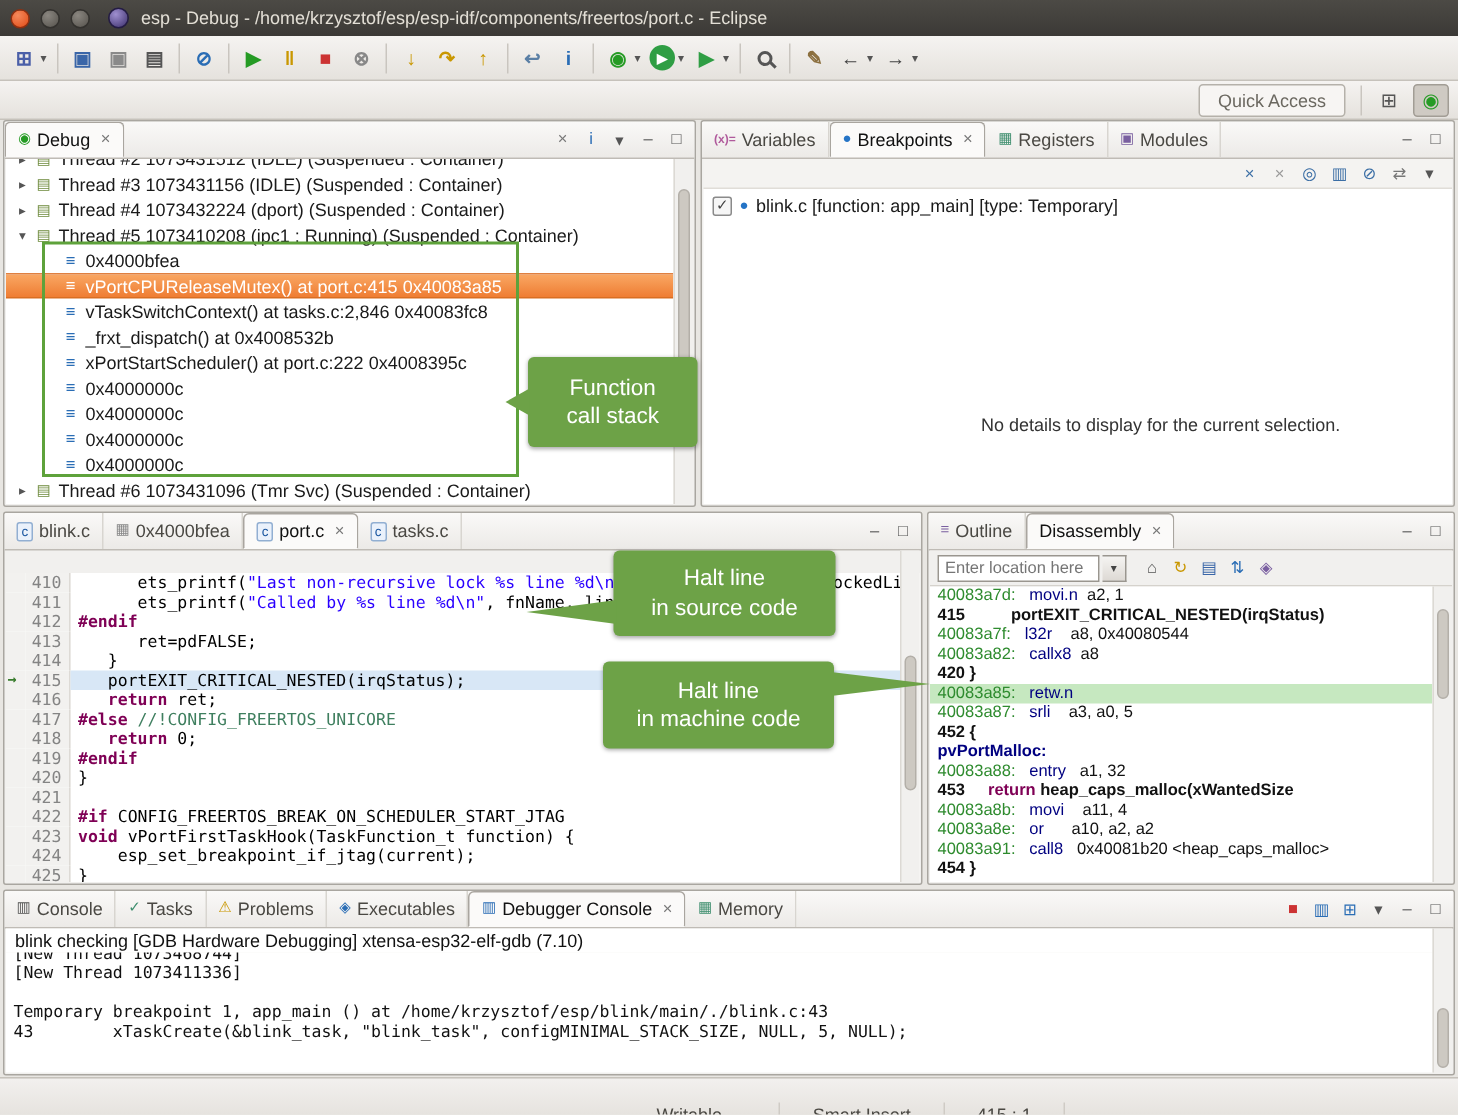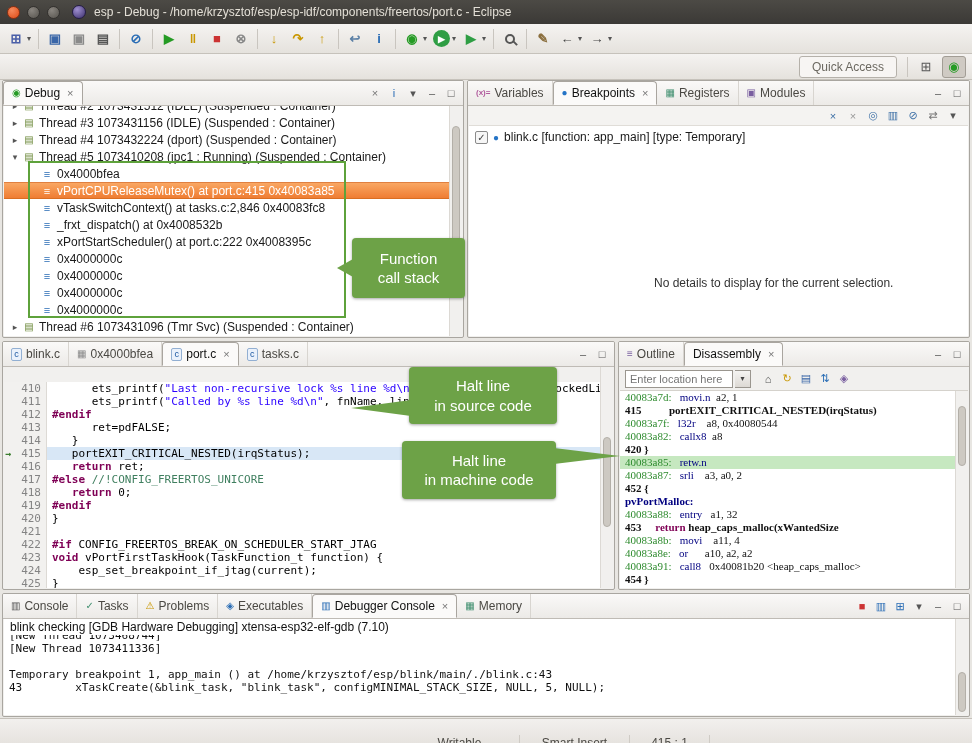--- a/index.html
+++ b/index.html
@@ -80,21 +80,21 @@
   .tk-k{color:#7F0055;font-weight:bold;}
   .tk-d{color:#7F0055;font-weight:bold;}
   .tk-s{color:#2A00FF;}
   .tk-c{color:#3F7F5F;}
 
   
   .locrow{position:absolute;top:25px;left:1px;right:1px;height:24px;background:#F1F0EE;border-bottom:1px solid #D5D2CC;display:flex;align-items:center;padding:0 5px;gap:2px;}
   .locinput{width:108px;height:18px;border:1px solid #9A968F;background:#FFF;font-size:11px;padding:0 4px;color:#555;font-family:"Liberation Sans",sans-serif;}
   .locdrop{width:16px;height:18px;border:1px solid #9A968F;border-left:none;background:linear-gradient(#F5F4F2,#DDD9D4);font-size:8px;display:flex;align-items:center;justify-content:center;color:#444;}
   .locicons{display:flex;align-items:center;gap:5px;margin-left:8px;}
-  .dcontent{position:absolute;top:49px;left:1px;right:14px;bottom:1px;background:#FFF;overflow:hidden;font-family:Liberation Serif, serif;font-size:11px;}
+  .dcontent{position:absolute;top:49px;left:1px;right:14px;bottom:1px;background:#FFF;overflow:hidden;font-family:Liberation Sans, sans-serif;font-size:11px;}
   .dline{height:13px;line-height:13px;white-space:pre;padding-left:5px;}
   .dline.hl{background:#C6E8C0;}
   .dl-a{color:#2E8B2E;}
   .dl-m{color:#000080;}
   .dl-p{color:#111;}
   .dl-ln{color:#111;font-weight:bold;}
   .dl-src{color:#111;font-weight:bold;}
   .dl-lbl{color:#000080;font-weight:bold;}
   .dl-kw{color:#7F0055;font-weight:bold;}
 
@@ -434,21 +434,21 @@
         <span class="picon" style="color: rgb(122, 95, 160);">◈</span>
       </div>
   </div>
   <div class="dcontent">
       <div class="dline"><span class="dl-a">40083a7d:</span><span class="dl-m">   movi.n</span><span class="dl-p">  a2, 1</span></div>
       <div class="dline"><span class="dl-ln">415</span><span class="dl-src">          portEXIT_CRITICAL_NESTED(irqStatus)</span></div>
       <div class="dline"><span class="dl-a">40083a7f:</span><span class="dl-m">   l32r</span><span class="dl-p">    a8, 0x40080544</span></div>
       <div class="dline"><span class="dl-a">40083a82:</span><span class="dl-m">   callx8</span><span class="dl-p">  a8</span></div>
       <div class="dline"><span class="dl-ln">420</span><span class="dl-src"> }</span></div>
       <div class="dline hl"><span class="dl-a">40083a85:</span><span class="dl-m">   retw.n</span></div>
-      <div class="dline"><span class="dl-a">40083a87:</span><span class="dl-m">   srli</span><span class="dl-p">    a3, a0, 2</span></div>
+      <div class="dline"><span class="dl-a">40083a87:</span><span class="dl-m">   srli</span><span class="dl-p">    a3, a0, 5</span></div>
       <div class="dline"><span class="dl-ln">452</span><span class="dl-src"> {</span></div>
       <div class="dline"><span class="dl-lbl">pvPortMalloc:</span></div>
       <div class="dline"><span class="dl-a">40083a88:</span><span class="dl-m">   entry</span><span class="dl-p">   a1, 32</span></div>
       <div class="dline"><span class="dl-ln">453</span><span class="dl-src">     </span><span class="dl-kw">return</span><span class="dl-src"> heap_caps_malloc(xWantedSize</span></div>
       <div class="dline"><span class="dl-a">40083a8b:</span><span class="dl-m">   movi</span><span class="dl-p">    a11, 4</span></div>
       <div class="dline"><span class="dl-a">40083a8e:</span><span class="dl-m">   or</span><span class="dl-p">      a10, a2, a2</span></div>
       <div class="dline"><span class="dl-a">40083a91:</span><span class="dl-m">   call8</span><span class="dl-p">   0x40081b20 &lt;heap_caps_malloc&gt;</span></div>
       <div class="dline"><span class="dl-ln">454</span><span class="dl-src"> }</span></div>
     </div>
   <div class="vscroll" style="top:49px;right:1px;bottom:1px;">

